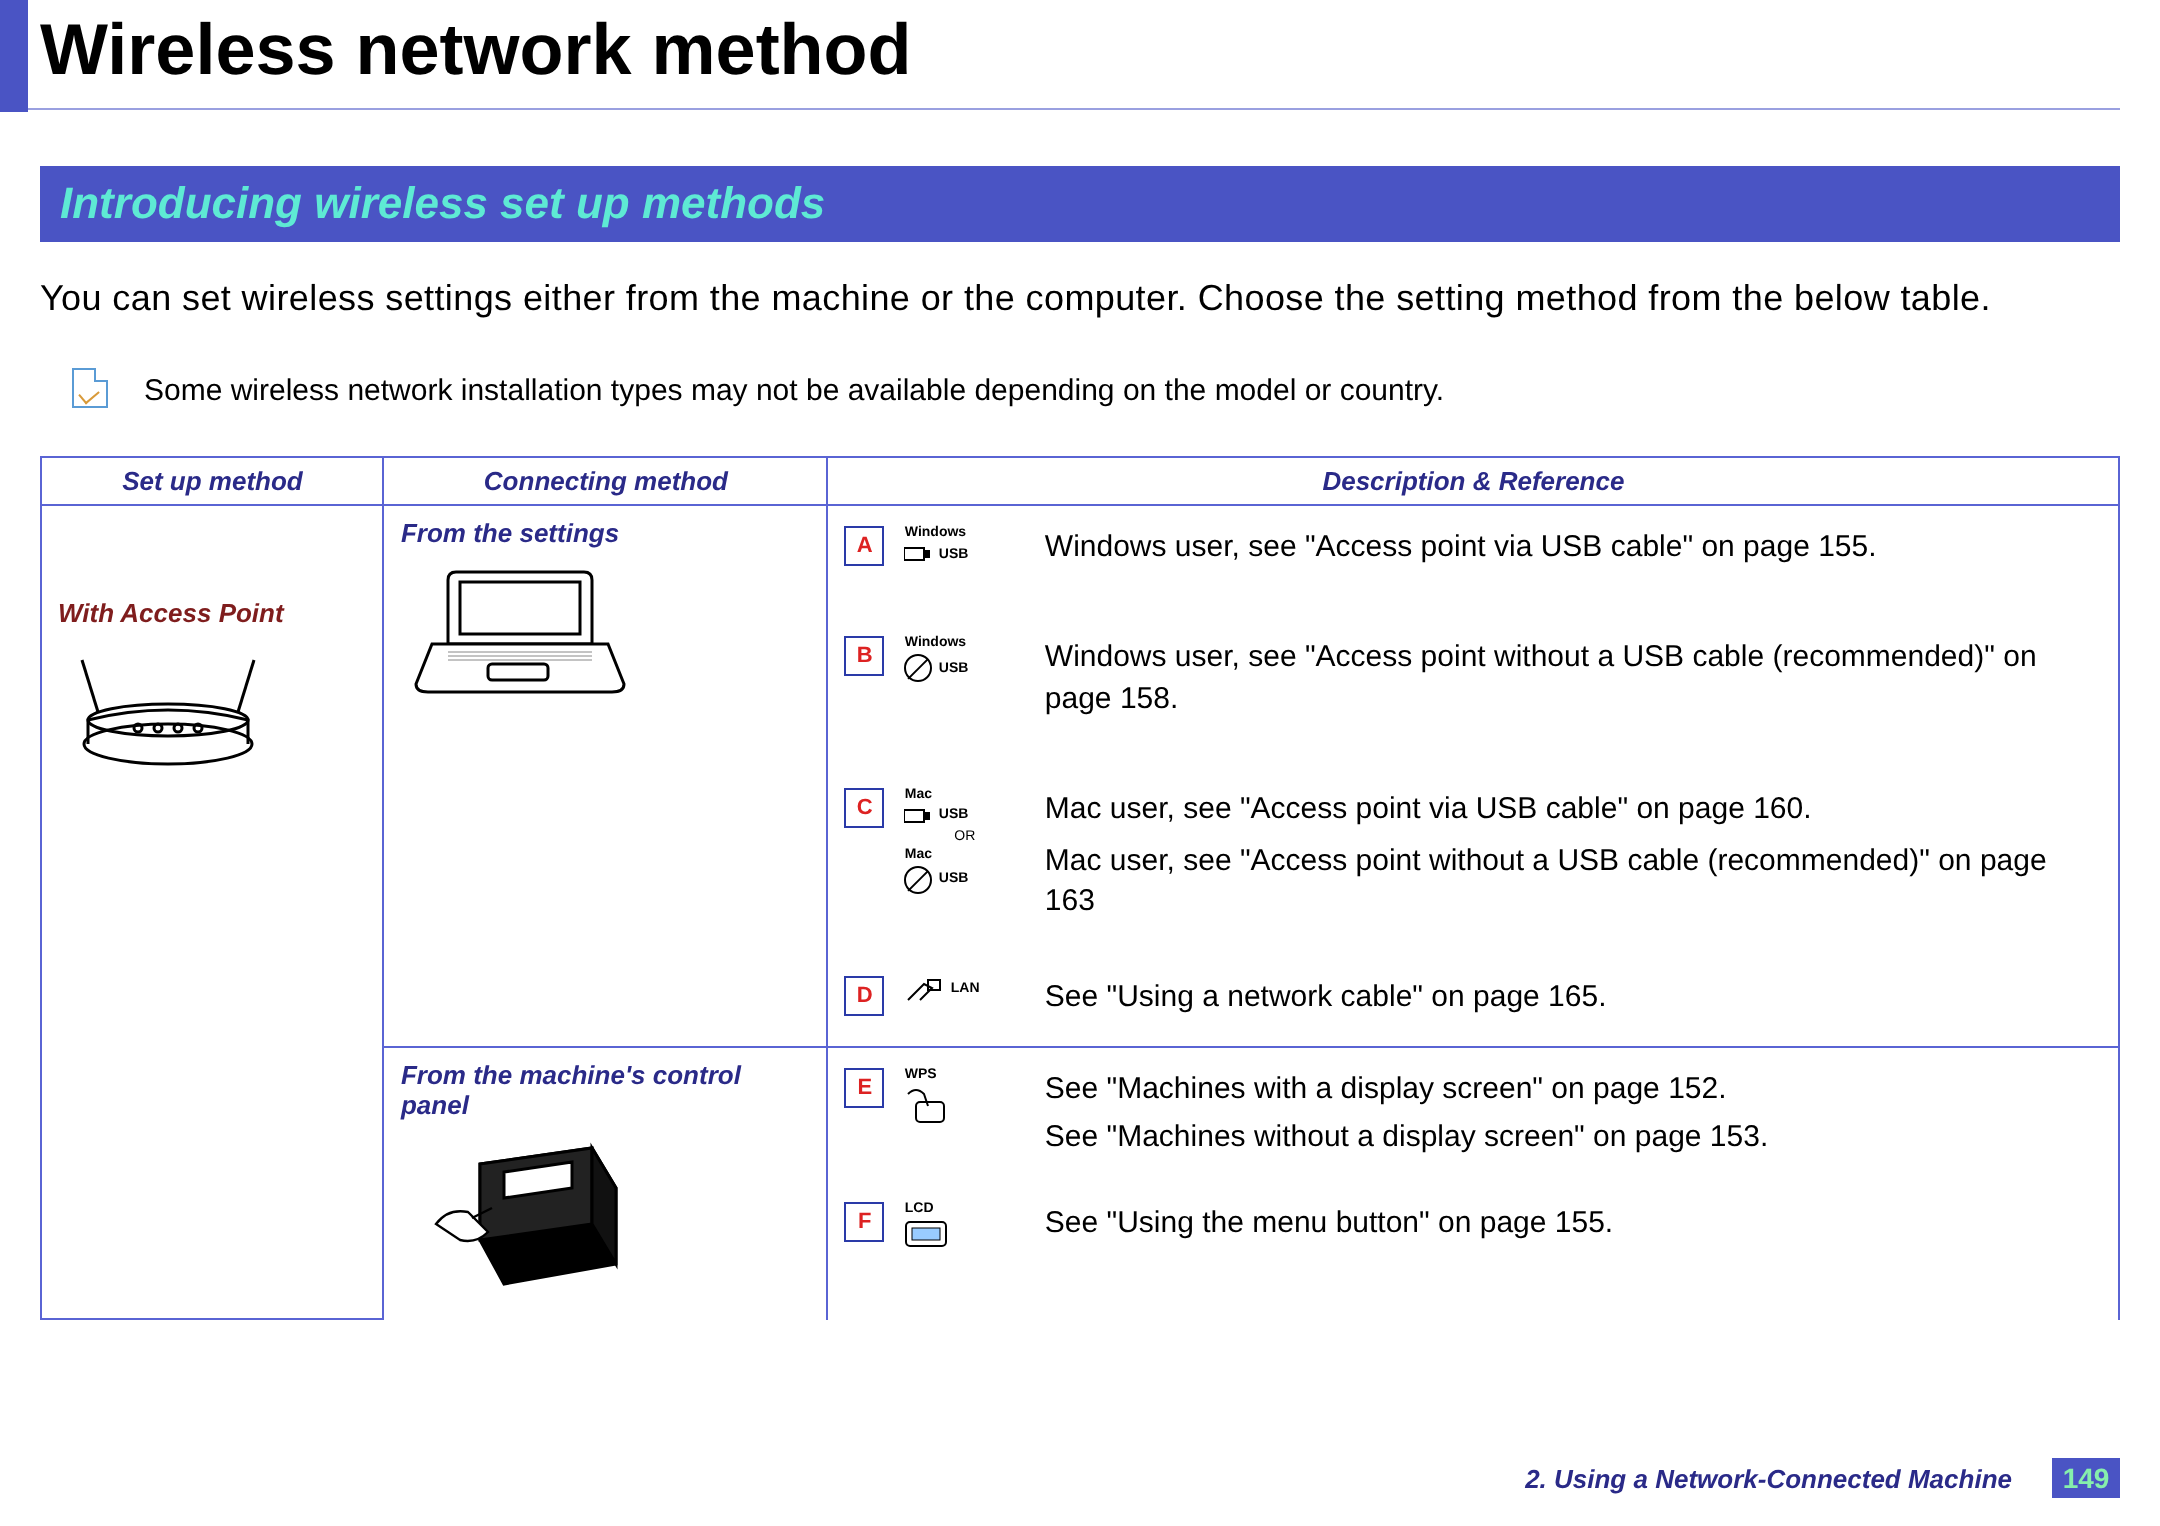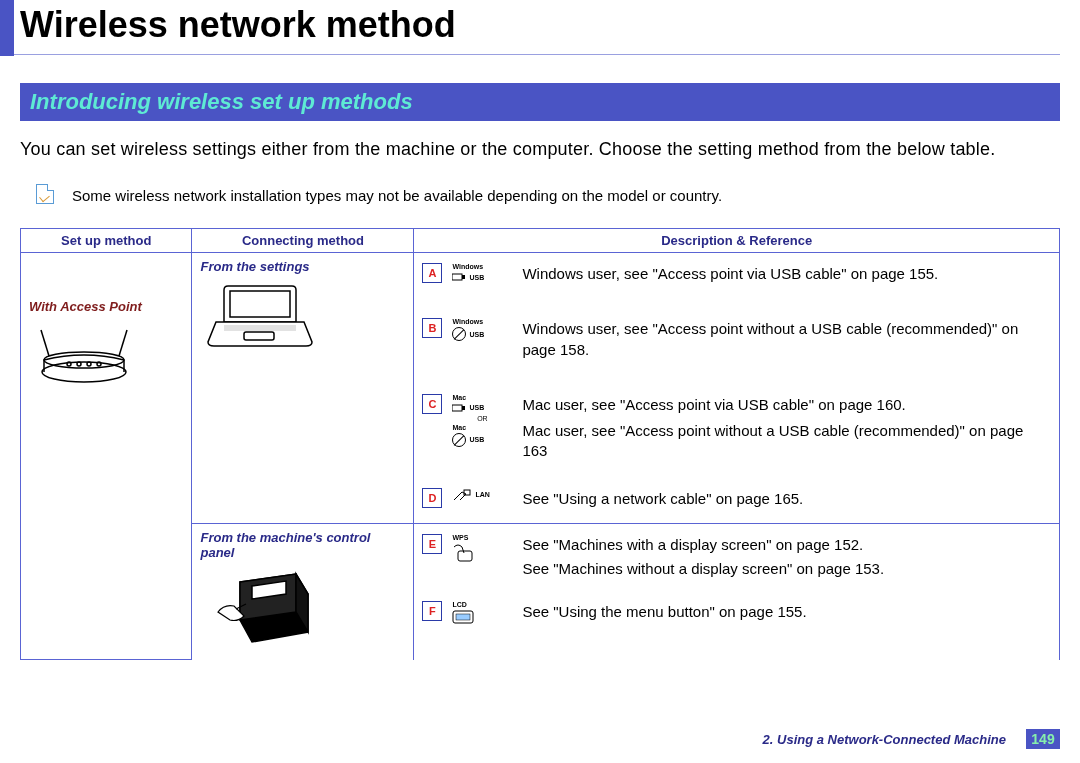--- a/index.html
+++ b/index.html
@@ -81,20 +81,21 @@
   }
   table.methods {
     border-collapse: collapse;
     width: 100%;
     font-size: 13px;
   }
   table.methods th {
     border: 1px solid #5a64d4;
     color: #2a2a88;
     font-weight: 700;
+    font-style: italic;
     text-align: center;
     padding: 4px 24px;
     font-size: 13px;
   }
   table.methods td {
     border: 1px solid #5a64d4;
     vertical-align: top;
     padding: 6px 8px;
   }
   .conn-label {

